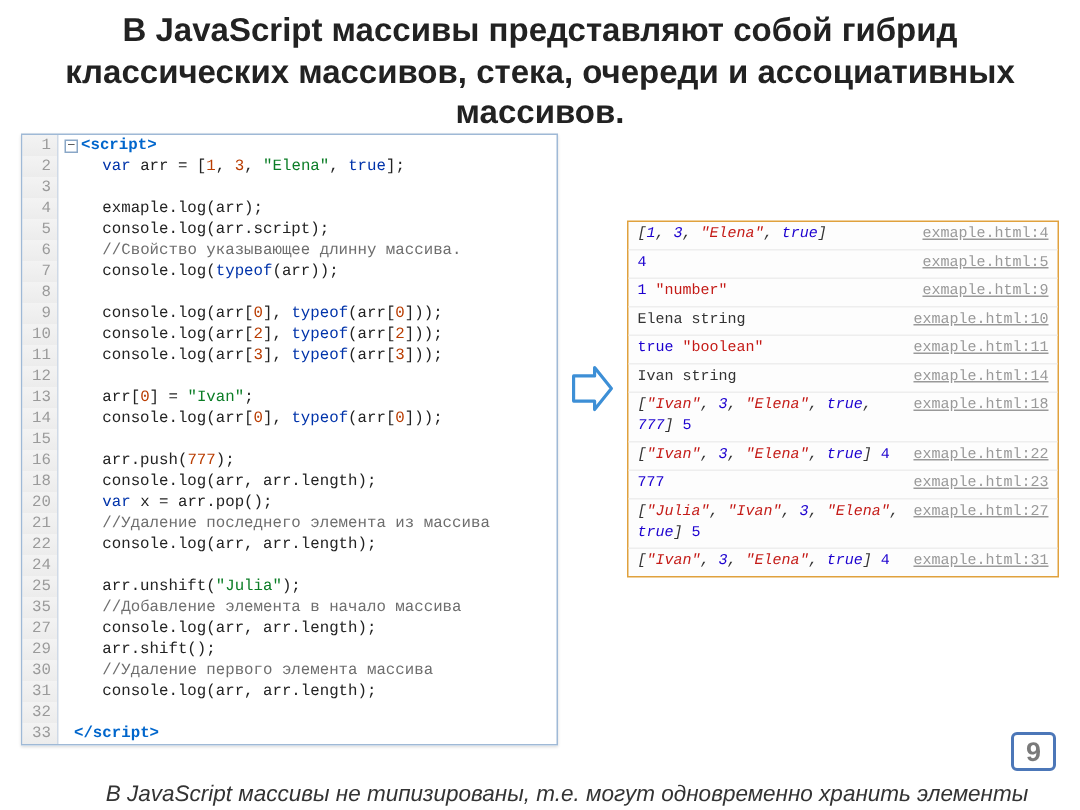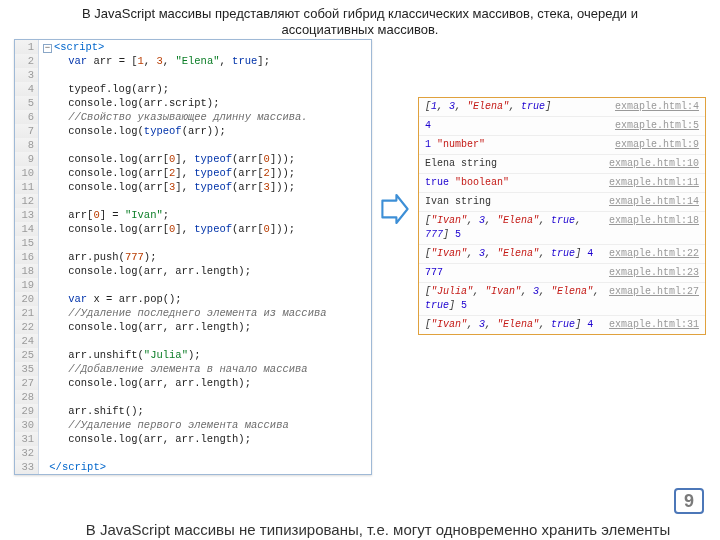--- a/index.html
+++ b/index.html
@@ -7,22 +7,22 @@
     margin: 0;
     width: 720px;
     height: 540px;
     background: #fff;
     font-family: Arial, sans-serif;
     position: relative;
     overflow: hidden;
   }
   .title {
     text-align: center;
-    font-size: 13px;
-    font-weight: normal;
+    font-size: 22px;
+    font-weight: bold;
     color: #222;
     padding: 6px 40px 0 40px;
     line-height: 1.25;
   }
   .panels {
     display: flex;
     padding: 0 14px;
     gap: 8px;
     align-items: flex-start;
   }
@@ -46,25 +46,25 @@
     padding: 0 4px 0 0;
     line-height: 14px;
   }
   .code {
     white-space: pre;
     padding-left: 4px;
     line-height: 14px;
     color: #222;
     flex: 1;
   }
-  .code .tag   { color: #0066cc; font-weight: normal; }
+  .code .tag   { color: #0066cc; font-weight: bold; }
   .code .kw    { color: #0033aa; font-weight: normal; }
   .code .str   { color: #0b7d26; }
   .code .num   { color: #b93c00; }
-  .code .cmt   { color: #6e6e6e; font-style: italic; }
+  .code .cmt   { color: #6e6e6e; }
   .minus {
     background:#fff;
     display:inline-block;
     width:9px;height:9px;
     border:1px solid #8aa7c7;
     text-align:center;
     line-height:7px;
     font-size:9px;
     color:#555;
     margin-right:2px;
@@ -105,20 +105,21 @@
   .console-panel .out .str  { color:#c41a16; }
   .console-panel .out .num  { color:#1c00cf; }
   .console-panel .out .bool { color:#1c00cf; }
   .console-panel .out .ital { font-style: italic; }
 
   .footer {
     position:absolute;
     bottom: 2px;
     left:0; right:0;
     text-align:center;
+    font-style: italic;
     font-size: 15px;
     color:#333;
     margin-left:36px;
   }
   .page-badge {
     position:absolute;
     right:16px;
     bottom:26px;
     border:2px solid #4c77b8;
     border-radius:4px;
@@ -146,21 +147,21 @@
       <div class="code-row">
         <div class="gutter">2</div>
         <div class="code">    <span class="kw">var</span> arr = [<span class="num">1</span>, <span class="num">3</span>, <span class="str">"Elena"</span>, <span class="kw">true</span>];</div>
       </div>
       <div class="code-row">
         <div class="gutter">3</div>
         <div class="code"></div>
       </div>
       <div class="code-row">
         <div class="gutter">4</div>
-        <div class="code">    typeof.log(arr);</div>
+        <div class="code">    exmaple.log(arr);</div>
       </div>
       <div class="code-row">
         <div class="gutter">5</div>
         <div class="code">    console.log(arr.script);</div>
       </div>
       <div class="code-row">
         <div class="gutter">6</div>
         <div class="code">    <span class="cmt">//Свойство указывающее длинну массива.</span></div>
       </div>
       <div class="code-row">
@@ -201,24 +202,20 @@
       </div>
       <div class="code-row">
         <div class="gutter">16</div>
         <div class="code">    arr.push(<span class="num">777</span>);</div>
       </div>
       <div class="code-row">
         <div class="gutter">18</div>
         <div class="code">    console.log(arr, arr.length);</div>
       </div>
       <div class="code-row">
-        <div class="gutter">19</div>
-        <div class="code"></div>
-      </div>
-      <div class="code-row">
         <div class="gutter">20</div>
         <div class="code">    <span class="kw">var</span> x = arr.pop();</div>
       </div>
       <div class="code-row">
         <div class="gutter">21</div>
         <div class="code">    <span class="cmt">//Удаление последнего элемента из массива</span></div>
       </div>
       <div class="code-row">
         <div class="gutter">22</div>
         <div class="code">    console.log(arr, arr.length);</div>
@@ -231,24 +228,20 @@
         <div class="gutter">25</div>
         <div class="code">    arr.unshift(<span class="str">"Julia"</span>);</div>
       </div>
       <div class="code-row">
         <div class="gutter">35</div>
         <div class="code">    <span class="cmt">//Добавление элемента в начало массива</span></div>
       </div>
       <div class="code-row">
         <div class="gutter">27</div>
         <div class="code">    console.log(arr, arr.length);</div>
-      </div>
-      <div class="code-row">
-        <div class="gutter">28</div>
-        <div class="code"></div>
       </div>
       <div class="code-row">
         <div class="gutter">29</div>
         <div class="code">    arr.shift();</div>
       </div>
       <div class="code-row">
         <div class="gutter">30</div>
         <div class="code">    <span class="cmt">//Удаление первого элемента массива</span></div>
       </div>
       <div class="code-row">

